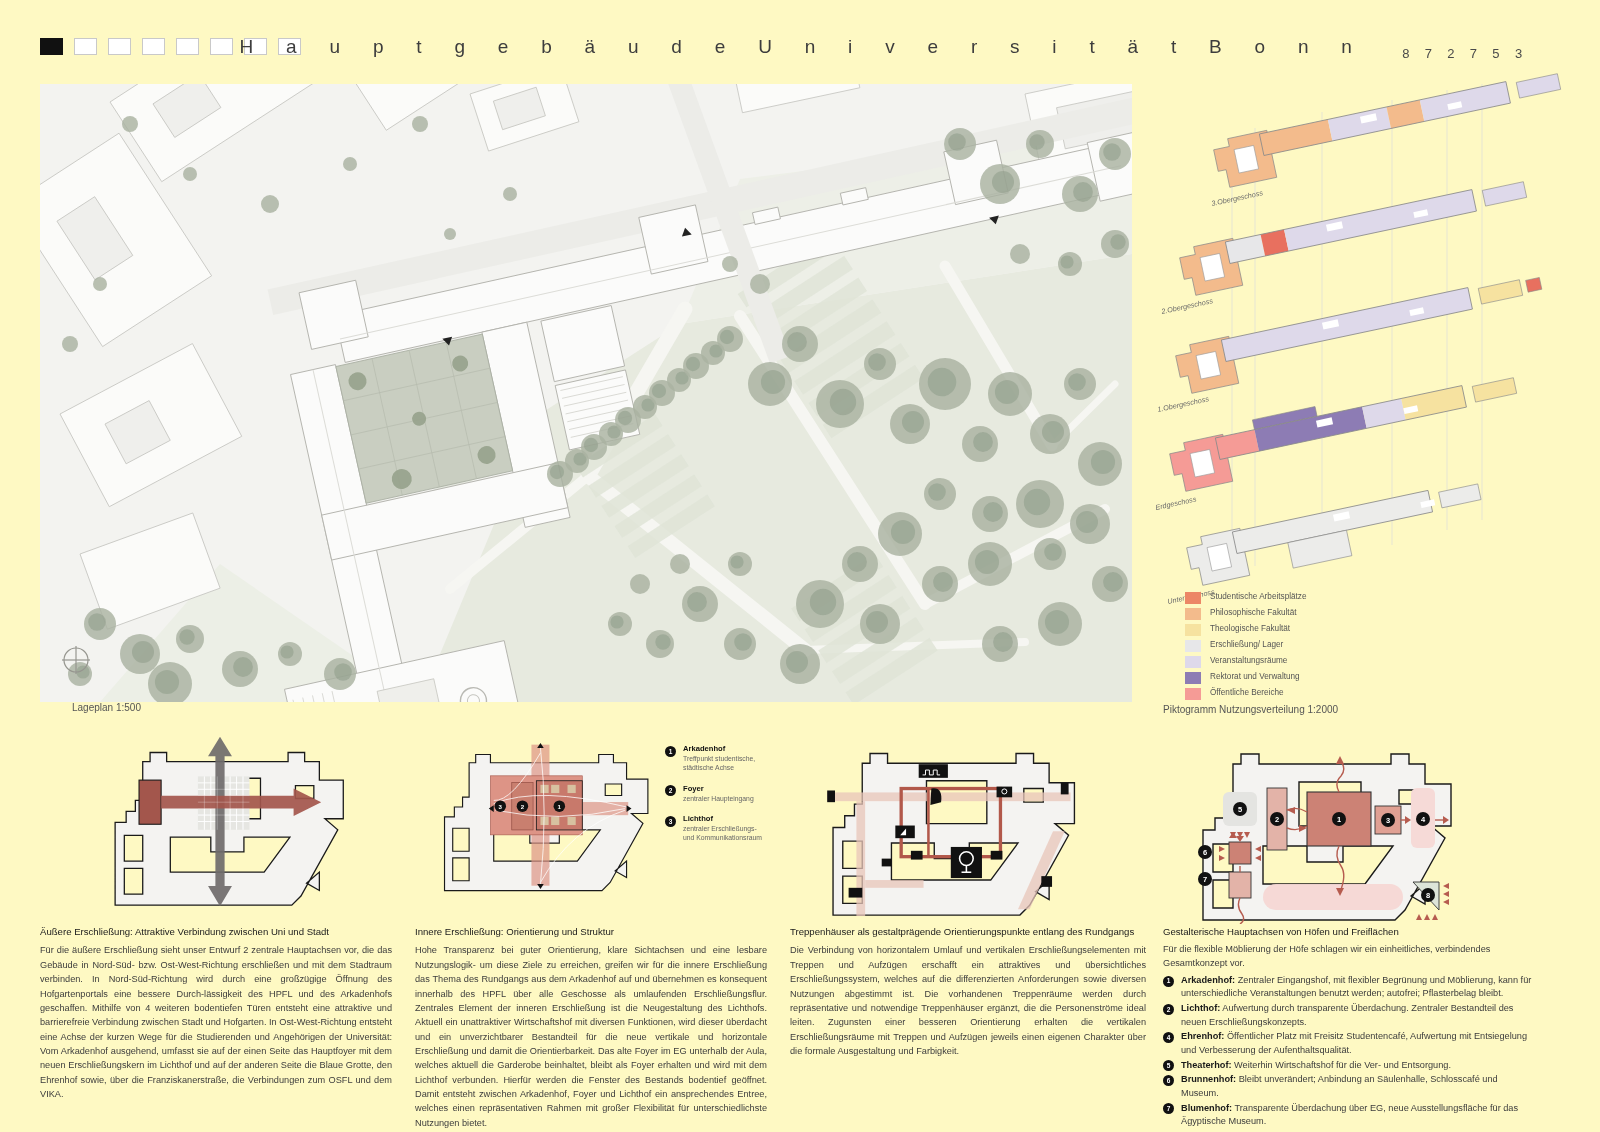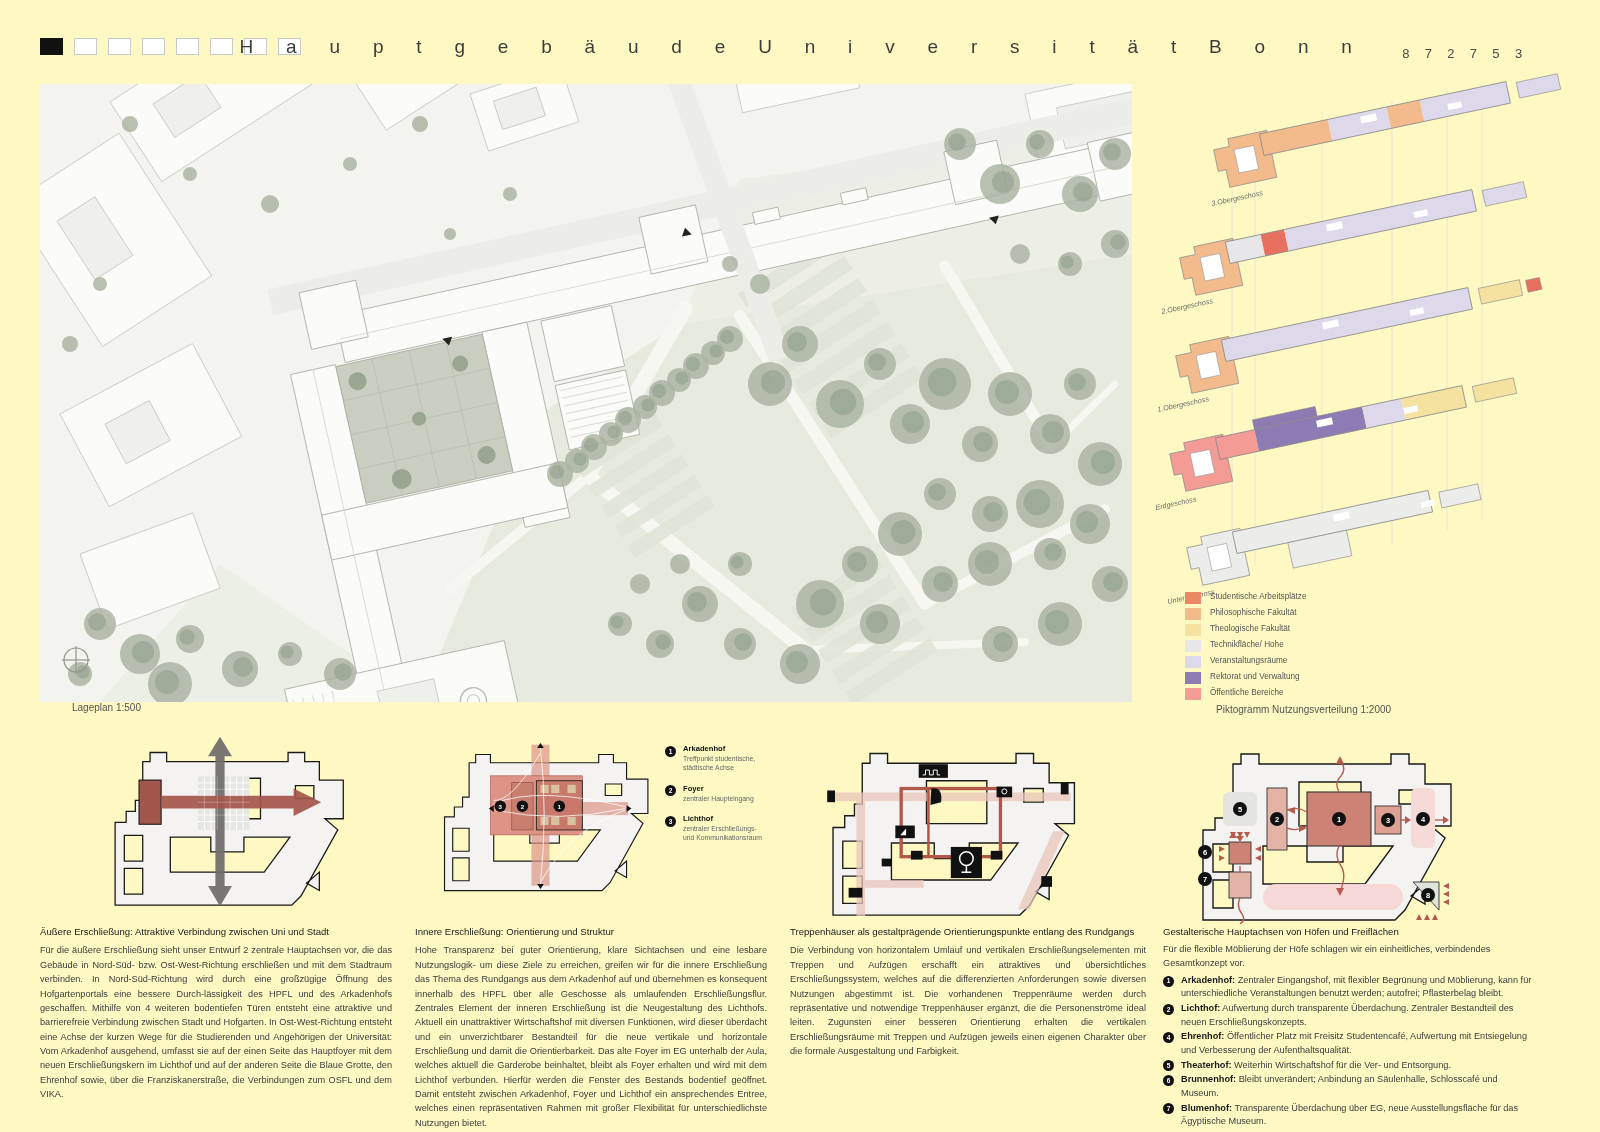--- a/index.html
+++ b/index.html
@@ -11,21 +11,21 @@
   #page-indicator .sq{width:21px;height:15px;background:#fff;border:1px solid #c9c9c9;}
   #page-indicator .sq.active{background:#111;border-color:#111;}
   #page-title{position:absolute;left:0;right:0;top:36px;text-align:center;font-size:19px;
     letter-spacing:.45em;word-spacing:.55em;color:#3d3d3d;font-weight:400;}
   #sheet-number{position:absolute;right:72px;top:46px;font-size:13px;letter-spacing:.45em;color:#4a4a4a;}
 
   
   #siteplan{position:absolute;left:40px;top:84px;width:1092px;height:618px;}
   .caption{position:absolute;font-size:10px;color:#555;}
   #siteplan-caption{left:40px;top:702px;padding-left:32px;}
-  #axon-caption{left:1216px;top:704px;}
+  #axon-caption{left:1163px;top:704px;}
 
   
   #axon{position:absolute;left:1100px;top:70px;width:470px;height:600px;}
   #usage-legend{position:absolute;left:1185px;top:592px;}
   .leg-row{display:flex;height:15px;margin-bottom:1px;}
   .leg-sw{width:16px;height:12px;margin-right:9px;flex:0 0 auto;}
   .leg-lb{font-size:8.2px;color:#555;white-space:nowrap;}
 
   
   .panel{position:absolute;top:732px;}
@@ -438,21 +438,21 @@
     <div class="leg-row">
         <div class="leg-sw" style="background-color: rgb(243, 187, 140);"></div>
         <div class="leg-lb">Philosophische Fakultät</div>
       </div>
     <div class="leg-row">
         <div class="leg-sw" style="background-color: rgb(246, 226, 160);"></div>
         <div class="leg-lb">Theologische Fakultät</div>
       </div>
     <div class="leg-row">
         <div class="leg-sw" style="background-color: rgb(231, 231, 233);"></div>
-        <div class="leg-lb">Technikfläche/ Hohe</div>
+        <div class="leg-lb">Erschließung/ Lager</div>
       </div>
     <div class="leg-row">
         <div class="leg-sw" style="background-color: rgb(222, 217, 234);"></div>
         <div class="leg-lb">Veranstaltungsräume</div>
       </div>
     <div class="leg-row">
         <div class="leg-sw" style="background-color: rgb(141, 124, 180);"></div>
         <div class="leg-lb">Rektorat und Verwaltung</div>
       </div>
     <div class="leg-row">

